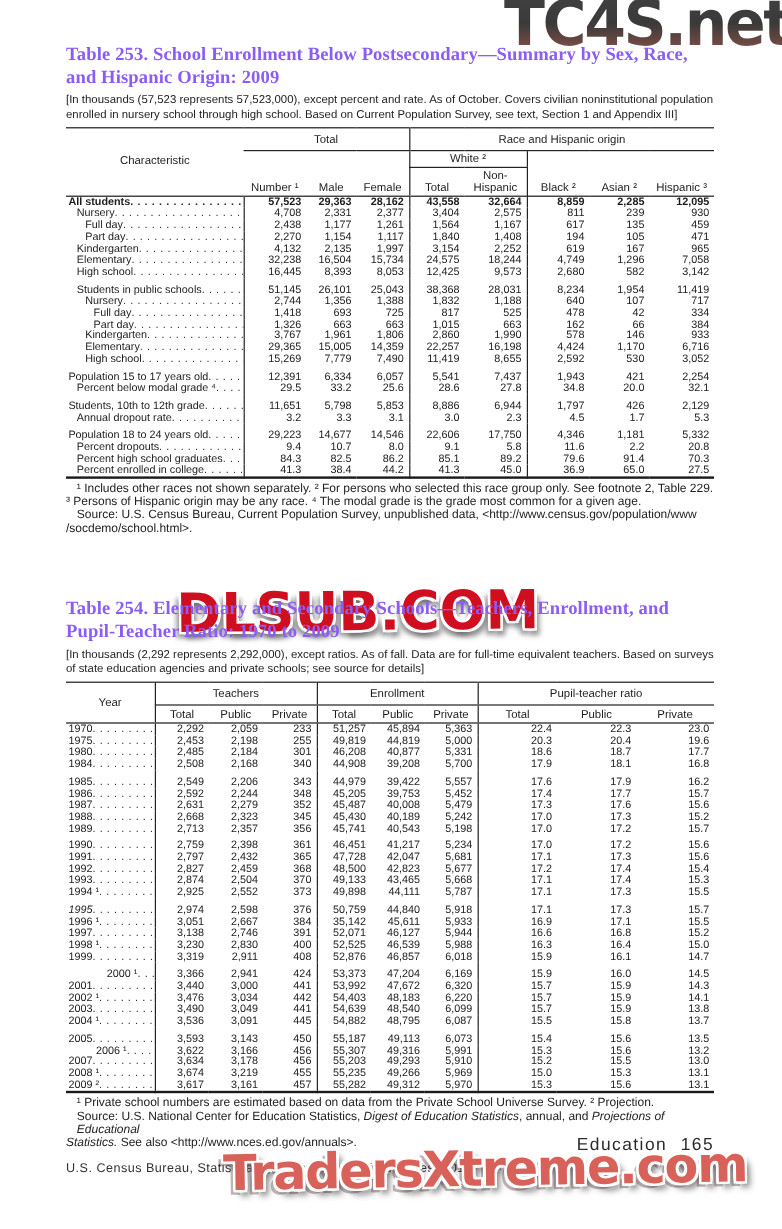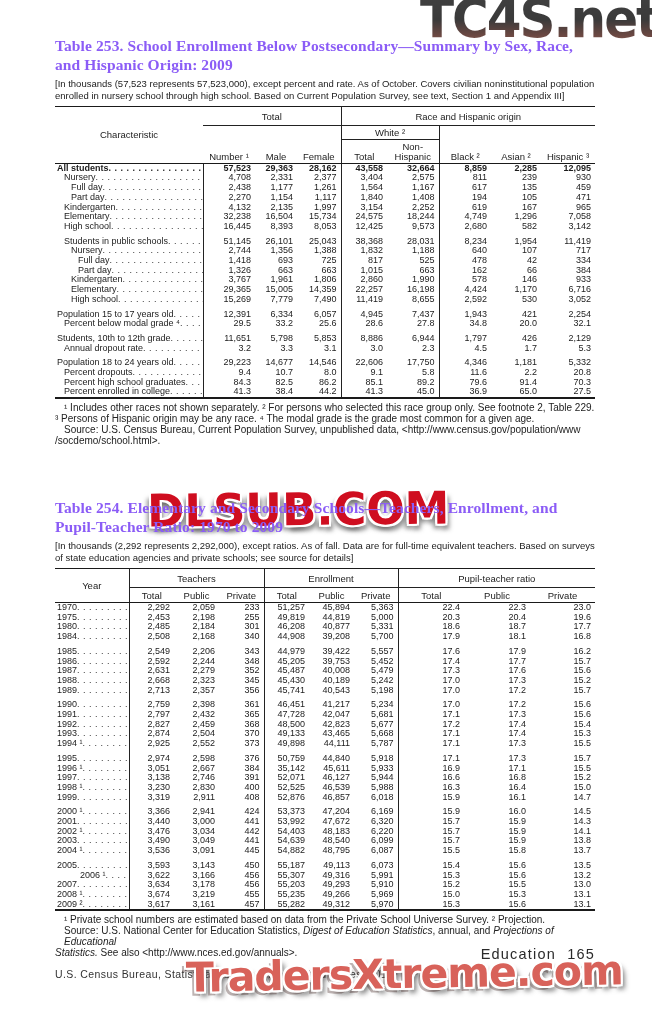--- a/index.html
+++ b/index.html
@@ -358,21 +358,21 @@
         <tr class="gap">
           <td class="lblcell vr">
             <div class="lblwrap">
               <span class="lbl" style="padding-left: 2px;">Population 15 to 17 years old</span>
               <span class="dots"></span>
             </div>
           </td>
           <td class="num">12,391</td>
           <td class="num">6,334</td>
           <td class="num vr">6,057</td>
-          <td class="num">4,945</td>
+          <td class="num">5,541</td>
           <td class="num vr">7,437</td>
           <td class="num">1,943</td>
           <td class="num">421</td>
           <td class="num">2,254</td>
         </tr>
         <tr>
           <td class="lblcell vr">
             <div class="lblwrap">
               <span class="lbl" style="padding-left: 9px;">Percent below modal grade ⁴</span>
               <span class="dots"></span>
@@ -770,21 +770,21 @@
           <td class="num">49,898</td>
           <td class="num">44,111</td>
           <td class="num vr">5,787</td>
           <td class="num">17.1</td>
           <td class="num">17.3</td>
           <td class="num">15.5</td>
         </tr>
         <tr class="gap">
           <td class="lblcell vr">
             <div class="lblwrap">
-              <span class="lbl" style="padding-left: 2px;">1995</span>
+              <span class="lbl" style="padding-left: 2px; font-style: italic;">1995</span>
               <span class="dots"></span>
             </div>
           </td>
           <td class="num">2,974</td>
           <td class="num">2,598</td>
           <td class="num vr">376</td>
           <td class="num">50,759</td>
           <td class="num">44,840</td>
           <td class="num vr">5,918</td>
           <td class="num">17.1</td>
@@ -855,21 +855,21 @@
           <td class="num">52,876</td>
           <td class="num">46,857</td>
           <td class="num vr">6,018</td>
           <td class="num">15.9</td>
           <td class="num">16.1</td>
           <td class="num">14.7</td>
         </tr>
         <tr class="gap">
           <td class="lblcell vr">
             <div class="lblwrap">
-              <span class="lbl" style="padding-left: 2px;">2000 ¹</span>
+              <span class="lbl" style="padding-left: 2px; margin-left: 32px;">2000 ¹</span>
               <span class="dots"></span>
             </div>
           </td>
           <td class="num">3,366</td>
           <td class="num">2,941</td>
           <td class="num vr">424</td>
           <td class="num">53,373</td>
           <td class="num">47,204</td>
           <td class="num vr">6,169</td>
           <td class="num">15.9</td>

